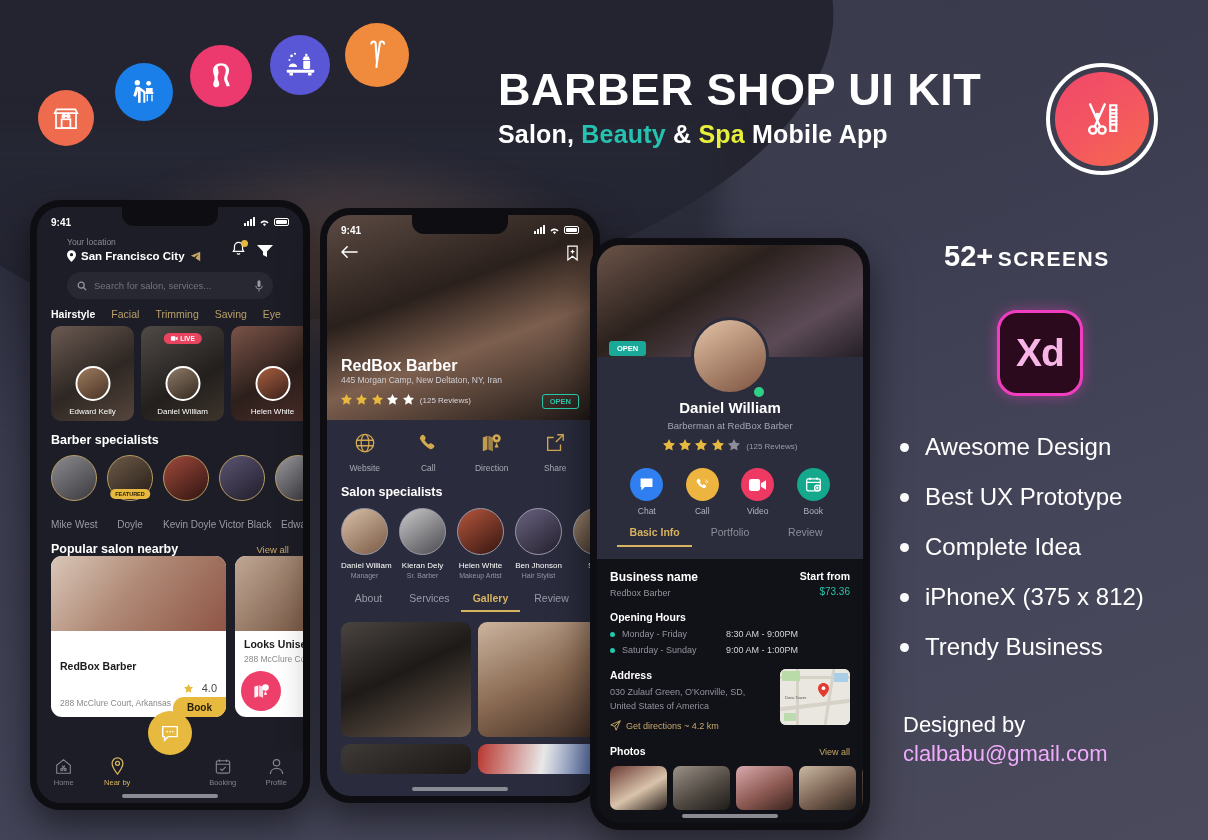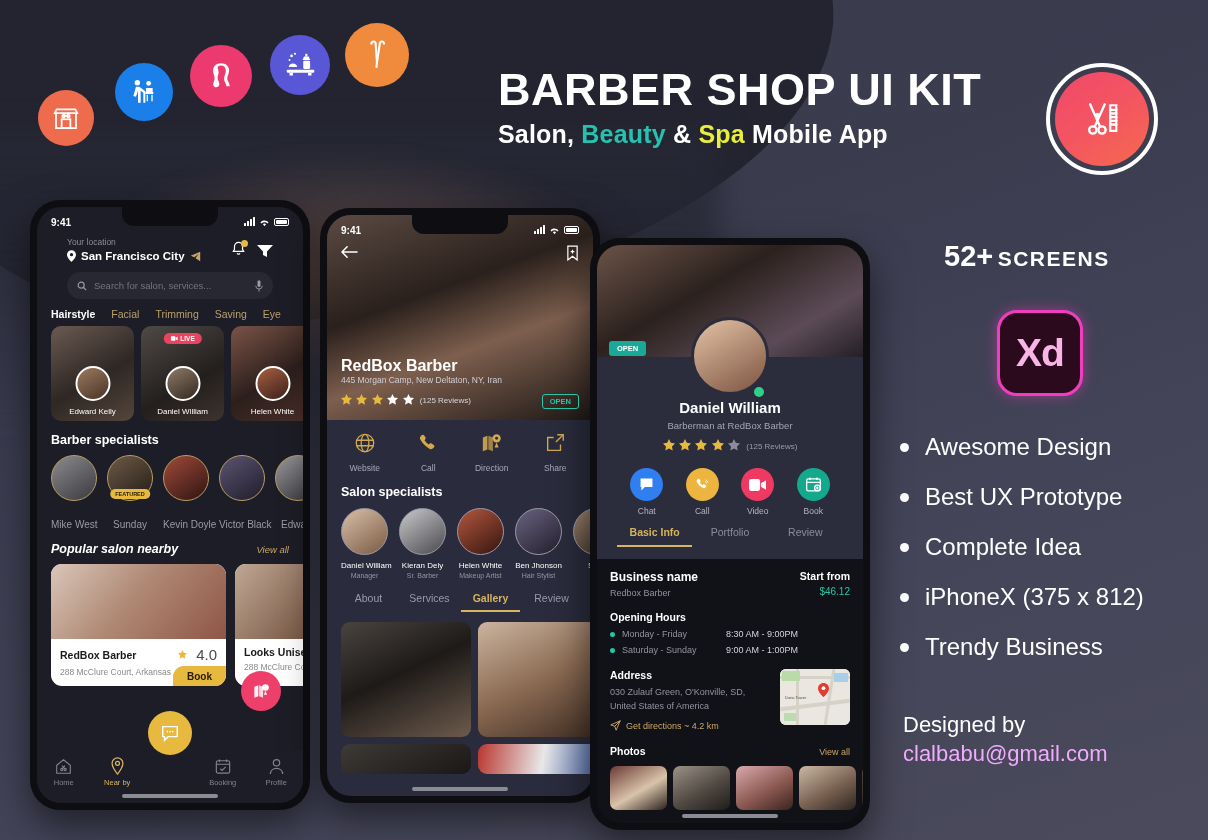--- a/index.html
+++ b/index.html
@@ -158,39 +158,39 @@
     position:absolute; left:50%; top:40px; transform:translateX(-50%);
     width:35px; height:35px; border-radius:50%; border:2px solid #fff; z-index:3;
     overflow:hidden;
   }
   .live {
     position:absolute; top:7px; left:50%; transform:translateX(-50%);
     background:#e8445f; color:#fff; font-size:6.5px; font-weight:bold;
     padding:2px 7px; border-radius:8px; z-index:4; display:flex; align-items:center; gap:3px;
   }
   .sec-title { color:#fff; font-size:12.5px; font-weight:bold; padding:12px 14px 8px; }
-  .sec-head { display:flex; justify-content:space-between; align-items:baseline; padding:12px 14px 8px;font-style:italic; }
+  .sec-head { display:flex; justify-content:space-between; align-items:baseline; padding:12px 14px 0; }
   .sec-head .t { color:#fff; font-size:12.5px; font-weight:bold; }
   .sec-head .a { color:#c9a867; font-size:9.5px; }
   .spec-row { display:flex; gap:10px; padding:0 0 0 14px; }
   .spec { width:46px; flex:none; text-align:center; position:relative; }
   .spec .ring { width:46px; height:46px; border-radius:50%; border:1.5px solid #b99d63; overflow:hidden; }
   .spec .nm { color:#9a9aa4; font-size:10px; margin-top:18px; white-space:nowrap; }
   .feat-badge {
     position:absolute; top:34px; left:50%; transform:translateX(-50%);
     background:#e7b93f; color:#2a2208; font-size:5.5px; font-weight:bold;
     padding:2px 5px; border-radius:7px; white-space:nowrap; z-index:3;
   }
   .salons { display:flex; gap:9px; padding:0 0 0 14px; }
   .salon { width:175px; flex:none; border-radius:11px; overflow:hidden; background:#fff; }
   .salon .img { height:75px; }
   .salon .body { padding:7px 9px 9px; position:relative; }
   .salon .r1 { display:flex; justify-content:space-between; align-items:center; }
   .salon .nm { color:#1a1a1a; font-size:10.5px; font-weight:bold; }
-  .salon .rt { color:#4a4a4a; font-size:15px; display:flex; align-items:center; gap:9px; }
+  .salon .rt { color:#4a4a4a; font-size:11px; display:flex; align-items:center; gap:9px;margin-top:44px; }
   .salon .ad { color:#8a8a8a; font-size:8.5px; margin-top:4px; }
   .book-btn {
     position:absolute; right:0; bottom:-1px;
     background:#e7b93f; color:#241c02; font-size:10px; font-weight:bold;
     padding:5px 14px; border-radius:11px 0 0 0;
   }
   .fab {
     position:absolute; left:50%; transform:translateX(-50%); bottom:48px;
     width:44px; height:44px; border-radius:50%; background:#e7b93f;
     display:flex; align-items:center; justify-content:center; z-index:12;
@@ -505,21 +505,21 @@
 
       <div class="sec-title">Barber specialists</div>
       <div class="spec-row">
         <div class="spec">
           <div class="ring" style="background:linear-gradient(145deg,#8c8c90,#3a3a3e)"></div>
           <div class="nm">Mike West</div>
         </div>
         <div class="spec">
           <div class="ring" style="background:linear-gradient(145deg,#6d5a48,#241c16)"></div>
           <div class="feat-badge">FEATURED</div>
-          <div class="nm">Sunday</div>
+          <div class="nm">Doyle</div>
         </div>
         <div class="spec">
           <div class="ring" style="background:linear-gradient(145deg,#a14a3c,#2e1410)"></div>
           <div class="nm">Kevin Doyle</div>
         </div>
         <div class="spec">
           <div class="ring" style="background:linear-gradient(145deg,#5b5472,#201d2b)"></div>
           <div class="nm">Victor Black</div>
         </div>
         <div class="spec">
@@ -848,21 +848,21 @@
       </div>
 
       <div class="p3-body">
         <div class="biz-row">
           <div class="biz-l">
             <div class="k">Business name</div>
             <div class="v">Redbox Barber</div>
           </div>
           <div class="biz-r">
             <div class="k">Start from</div>
-            <div class="v">$46.12</div>
+            <div class="v">$73.36</div>
           </div>
         </div>
 
         <div class="oh-title">Opening Hours</div>
         <div class="oh-row">
           <span class="oh-dot"></span>
           <span class="oh-day">Monday - Friday</span>
           <span class="oh-time">8:30 AM - 9:00PM</span>
         </div>
         <div class="oh-row">

